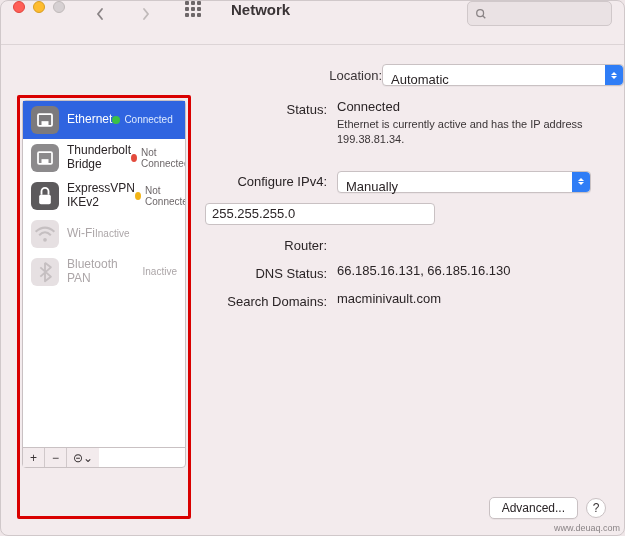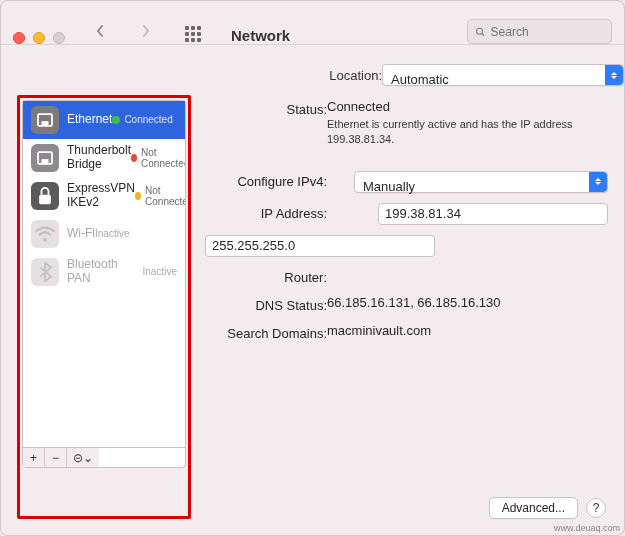--- a/index.html
+++ b/index.html
@@ -1,20 +1,20 @@
 <!DOCTYPE html>
 <html><head>
 <meta charset="utf-8">
 <style>
   * { box-sizing: border-box; margin: 0; padding: 0; font-family: -apple-system, "Helvetica Neue", Arial, sans-serif; }
   body { width: 625px; height: 536px; background: #efe6e8; overflow: hidden; }
   .window { width: 625px; height: 536px; background: #f3ebed; border: 1px solid #d0c8ca; border-radius: 8px; position: relative; }
 
   
-  .titlebar { height: 44px; display: flex; align-items: flex-end; padding: 0 12px; border-bottom: 1px solid #dcd4d6; gap: 24px; }
+  .titlebar { height: 44px; display: flex; align-items: flex-start; padding: 0 12px; border-bottom: 1px solid #dcd4d6; gap: 24px; }
   .traffic { display: flex; gap: 8px; }
   .dot { width: 12px; height: 12px; border-radius: 50%; }
   .dot.red { background: #ff5f57; border: 1px solid #e0443e; }
   .dot.yel { background: #febc2e; border: 1px solid #d79e22; }
   .dot.gry { background: #d6d0d2; border: 1px solid #c0baba; }
   .navbtn { width: 22px; height: 26px; display: flex; align-items: center; justify-content: center; color: #8a8486; font-size: 16px; }
   .navbtn.dim { color: #b7b1b3; }
   .gridicon { width: 18px; height: 18px; display: grid; grid-template-columns: repeat(3,4px); grid-template-rows: repeat(3,4px); gap: 2px; margin: 0 4px; }
   .gridicon span { background: #6d6769; border-radius: 1px; }
   .title { font-size: 15px; font-weight: 600; color: #3a3436; }
@@ -52,21 +52,21 @@
   .status-dot { width: 8px; height: 8px; border-radius: 50%; display: inline-block; }
   .sd-green { background: #3bc146; }
   .sd-red { background: #e34b3d; }
   .sd-yellow { background: #f2b417; }
   .sb-foot { height: 20px; border-top: 1px solid #c9c1c3; display: flex; }
   .sb-foot button { width: 22px; height: 19px; border: none; border-right: 1px solid #d0c8ca; background: #f3ebed; font-size: 12px; color: #3a3436; display: flex; align-items: center; justify-content: center; cursor: default; }
   .sb-foot button:last-child { border-right: none; flex: 0 0 32px; }
 
   
   .pane { flex: 1; display: flex; flex-direction: column; padding-top: 4px; }
-  .field-row { display: flex; align-items: flex-start; margin-bottom: 10px; justify-content: space-between; }
+  .field-row { display: flex; align-items: flex-start; gap: 10px; margin-bottom: 10px; }
   .field-label { width: 122px; text-align: right; font-size: 13px; color: #2a2426; padding-top: 3px; }
   .field-val { flex: 1; font-size: 13px; color: #2a2426; }
   .field-desc { font-size: 11px; color: #3a3436; margin-top: 3px; max-width: 250px; line-height: 1.35; }
   .input { height: 22px; width: 230px; background: #fff; border: 1px solid #c9c1c3; border-radius: 4px; padding: 0 6px; font-size: 13px; color: #2a2426; outline: none; }
   .configure-sel { width: 254px; }
   .pane-foot { margin-top: auto; display: flex; justify-content: flex-end; align-items: center; gap: 8px; padding-right: 2px; }
   .btn { height: 22px; padding: 0 12px; background: #fff; border: 1px solid #c9c1c3; border-radius: 5px; font-size: 12px; color: #2a2426; box-shadow: 0 1px 0 rgba(0,0,0,0.04); }
   .helpbtn { width: 20px; height: 20px; border-radius: 50%; border: 1px solid #c9c1c3; background: #fff; font-size: 12px; color: #3a3436; display: flex; align-items: center; justify-content: center; }
 
   
@@ -107,21 +107,20 @@
         <span></span>
         <span></span>
     </div>
     <div class="title">Network</div>
     <div class="spacer"></div>
     <div class="searchbox">
       <svg class="mag" viewBox="0 0 14 14">
           <circle cx="6" cy="6" r="4" stroke="#8a8486" stroke-width="1.5" fill="none"></circle>
           <line x1="9" y1="9" x2="12" y2="12" stroke="#8a8486" stroke-width="1.5"></line>
         </svg>
-      <input type="text" placeholder="Search" style="">
     </div>
   </div>
 
   <div class="location-row">
     <span class="location-label">Location:</span>
     <div class="select" style="width:242px">
       <span>Automatic</span>
       <span class="chev"></span>
     </div>
   </div>
@@ -232,24 +231,20 @@
       <div style="height:14px"></div>
 
       <div class="field-row">
         <div class="field-label">Configure IPv4:</div>
         <div class="select configure-sel">
           <span>Manually</span>
           <span class="chev"></span>
         </div>
       </div>
 
-      <div class="field-row">
-        <div class="field-label">IP Address:</div>
-        <input class="input" value="199.38.81.34" style="">
-      </div>
 
       <div class="field-row">
         <input class="input" value="255.255.255.0" style="">
       </div>
 
       <div class="field-row">
         <div class="field-label">Router:</div>
       </div>
 
       <div class="field-row">

